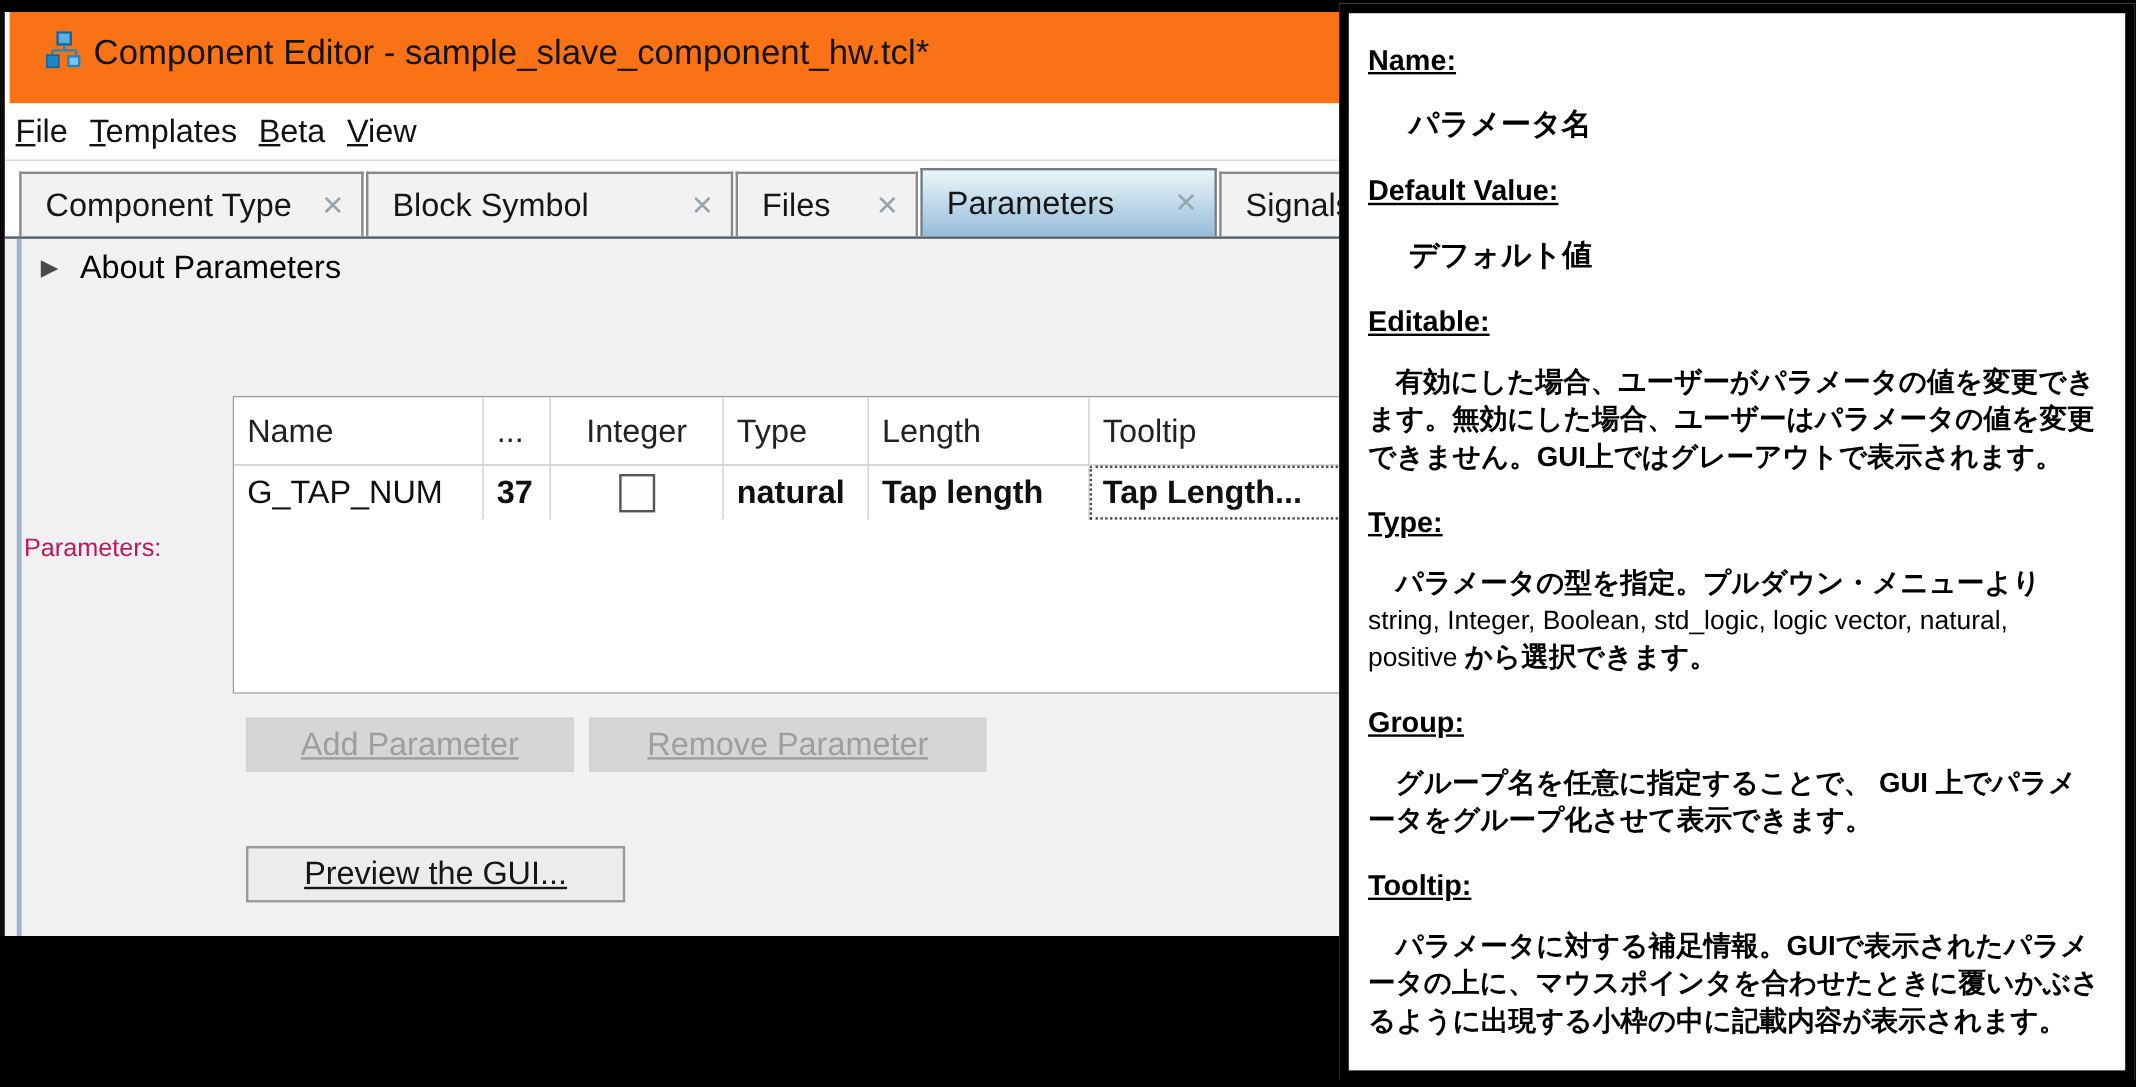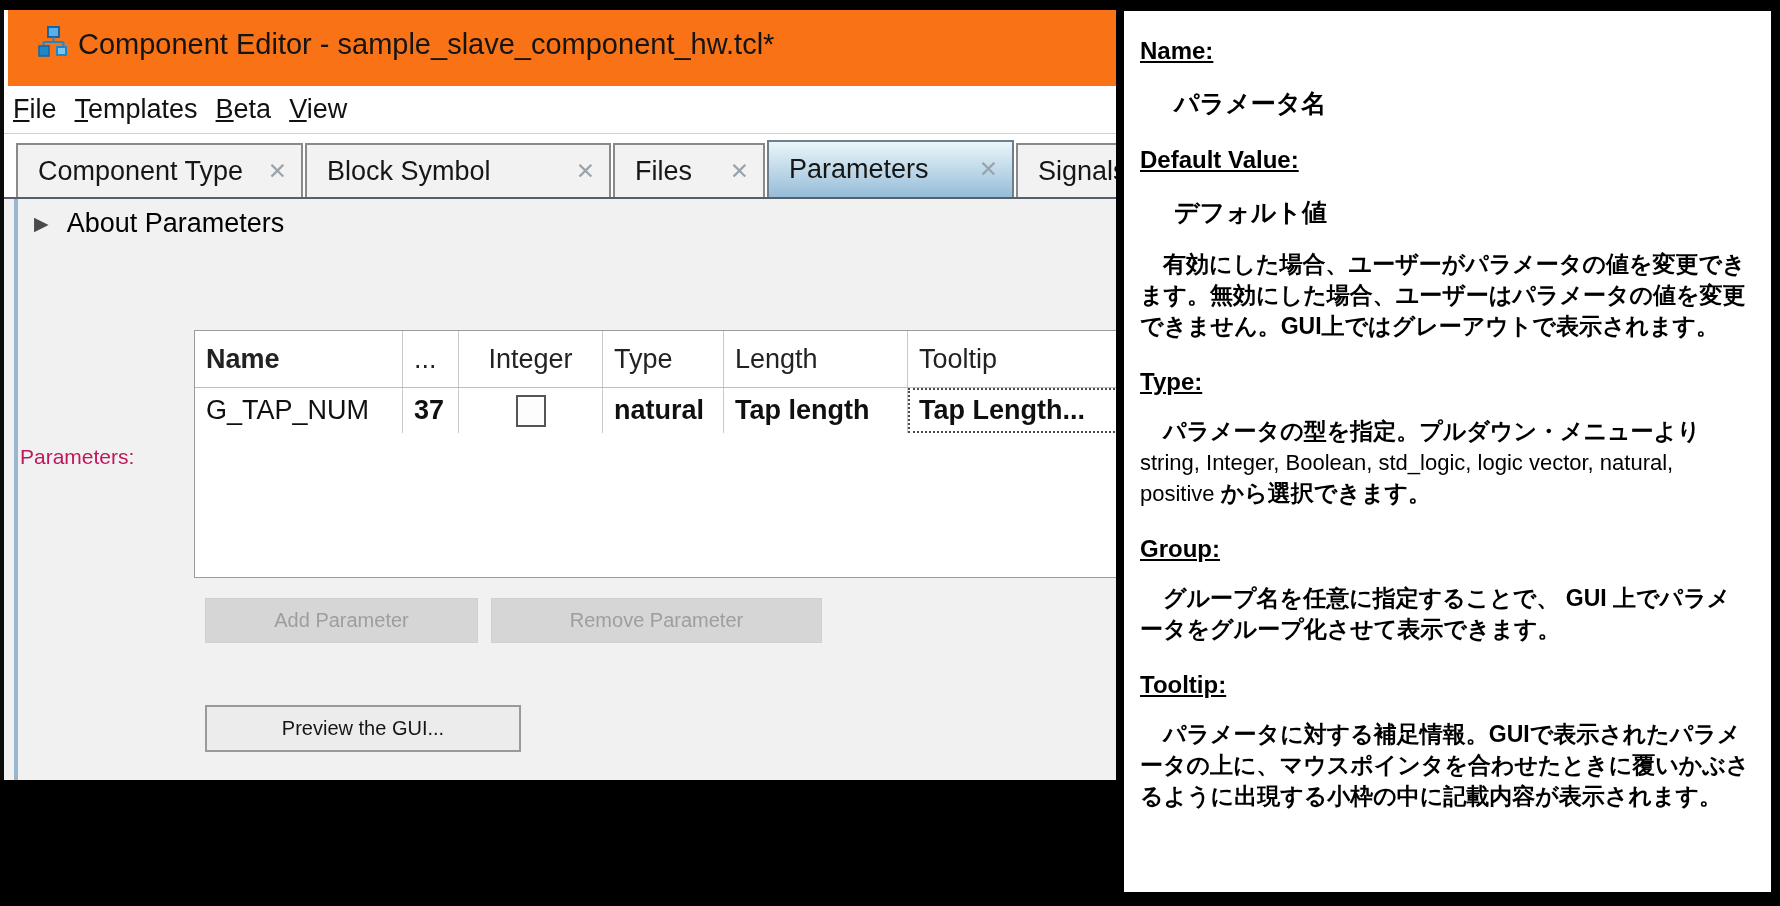--- a/index.html
+++ b/index.html
@@ -41,31 +41,31 @@
   
   .param-label{position:absolute;left:16px;top:435px;font-size:21px;color:#be185d;}
   .ptable{position:absolute;left:190px;top:320px;width:926px;height:248px;background:#fff;
           border:1px solid #9a9a9a;overflow:hidden;}
   .trow{display:flex;width:940px;}
   .thead{height:57px;border-bottom:1px solid #bdbdbd;}
   .tdata{height:45px;}
   .cell{flex:none;display:flex;align-items:center;padding-left:11px;border-right:1px solid #c9c9c9;
         overflow:hidden;white-space:nowrap;}
   .cell:last-child{border-right:none;}
-  .c0{width:208px;font-weight:bold;} .c1{width:56px;} .c2{width:144px;justify-content:center;padding-left:0;}
+  .c0{width:208px;} .c1{width:56px;} .c2{width:144px;justify-content:center;padding-left:0;}
   .c3{width:121px;} .c4{width:184px;} .c5{width:227px;}
   .thead .cell{font-size:27px;color:#222;}
   .tdata .cell{font-size:27px;color:#101010;font-weight:700;}
   .tdata .c0{font-weight:400;}
   .checkbox{width:30px;height:32px;border:2px solid #555;background:#fdfdfd;}
   .tdata .c5{outline:2px dotted #4a4a4a;outline-offset:-2px;}
 
   
-  .btn{position:absolute;display:flex;align-items:center;justify-content:center;font-size:20px;
-       cursor:default;}
+  .btn{position:absolute;display:flex;align-items:center;justify-content:center;font-size:27px;
+       cursor:default;text-decoration:underline;}
   .btn.disabled{background:#d6d6d6;color:#9e9e9e;border:1px solid #cfcfcf;}
   .btn-add{left:201px;top:588px;width:273px;height:45px;}
   .btn-remove{left:487px;top:588px;width:331px;height:45px;}
   .btn-preview{left:201px;top:695px;width:316px;height:47px;background:#ececec;
                border:2px solid #9a9a9a;color:#161616;}
 
   
   .panel{position:absolute;left:1116px;top:3px;width:663px;height:897px;background:#fff;
          border:8px solid #000;padding:26px 20px 0 16px;overflow:hidden;}
   .ph{font-size:24px;font-weight:700;color:#000;text-decoration:underline;margin:26px 0 0;}
@@ -156,20 +156,21 @@
     <div class="btn disabled btn-remove" aria-disabled="true">Remove Parameter</div>
     <div class="btn btn-preview">Preview the GUI...</div>
 
   </div>
 
   <div class="panel">
     <div class="ph">Name:</div>
     <div class="pv">パラメータ名</div>
     <div class="ph">Default Value:</div>
     <div class="pv">デフォルト値</div>
+    <div class="ph">Editable:</div>
     <div class="pp">　有効にした場合、ユーザーがパラメータの値を変更できます。無効にした場合、ユーザーはパラメータの値を変更できません。GUI上ではグレーアウトで表示されます。</div>
     <div class="ph">Type:</div>
     <div class="pp"><span>　パラメータの型を指定。プルダウン・メニューより </span><span class="en">string, Integer, Boolean, std_logic, logic vector, natural, positive </span><span>から選択できます。</span></div>
     <div class="ph">Group: </div>
     <div class="pp">　グループ名を任意に指定することで、 GUI 上でパラメータをグループ化させて表示できます。</div>
     <div class="ph">Tooltip:</div>
     <div class="pp">　パラメータに対する補足情報。GUIで表示されたパラメータの上に、マウスポインタを合わせたときに覆いかぶさるように出現する小枠の中に記載内容が表示されます。</div>
   </div>
 
 </div>

